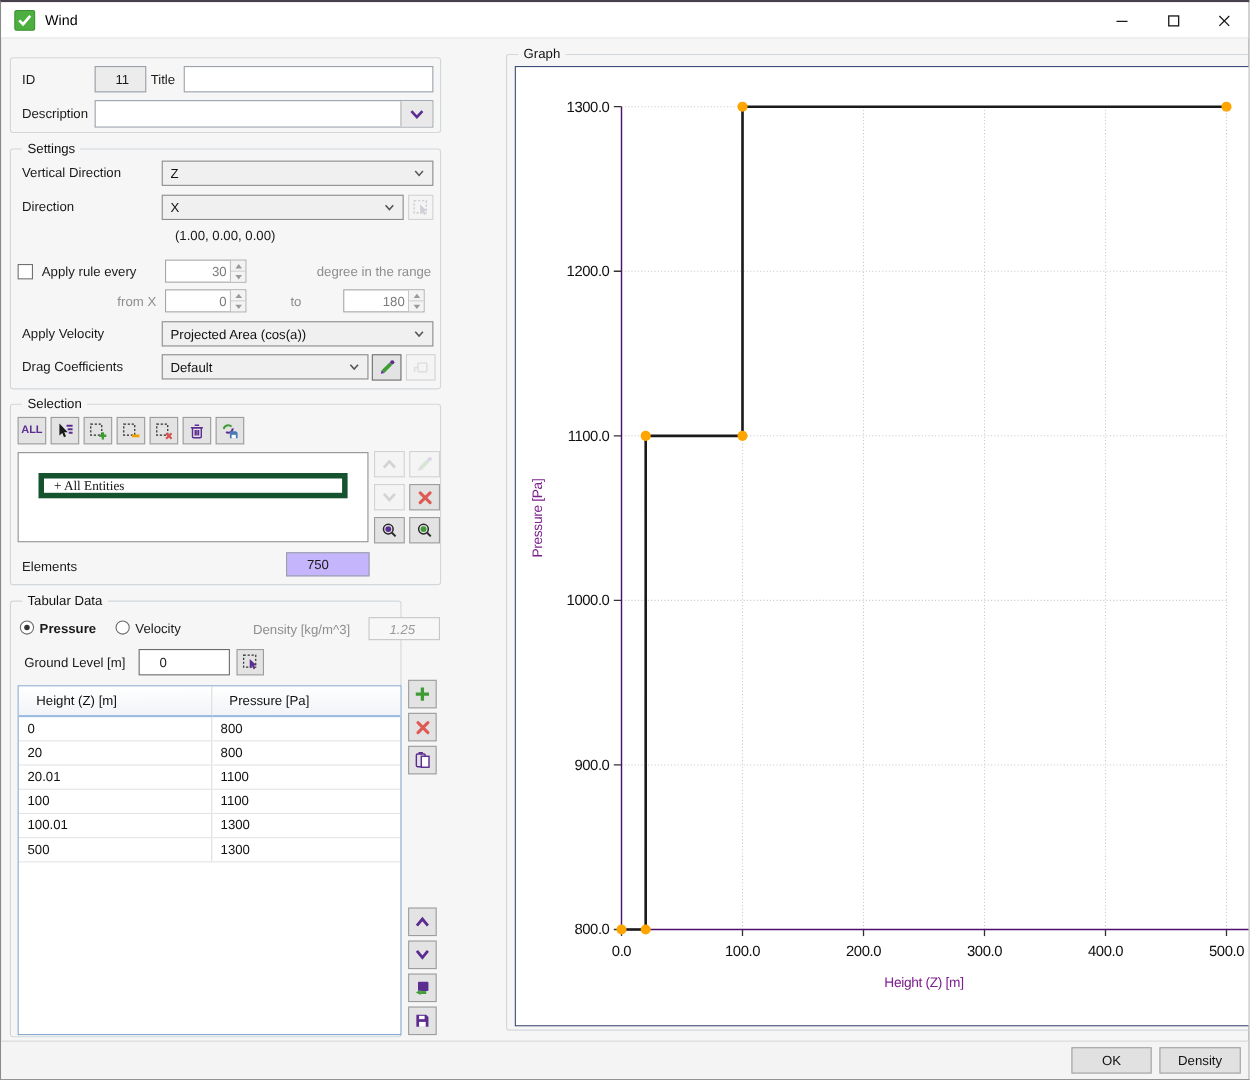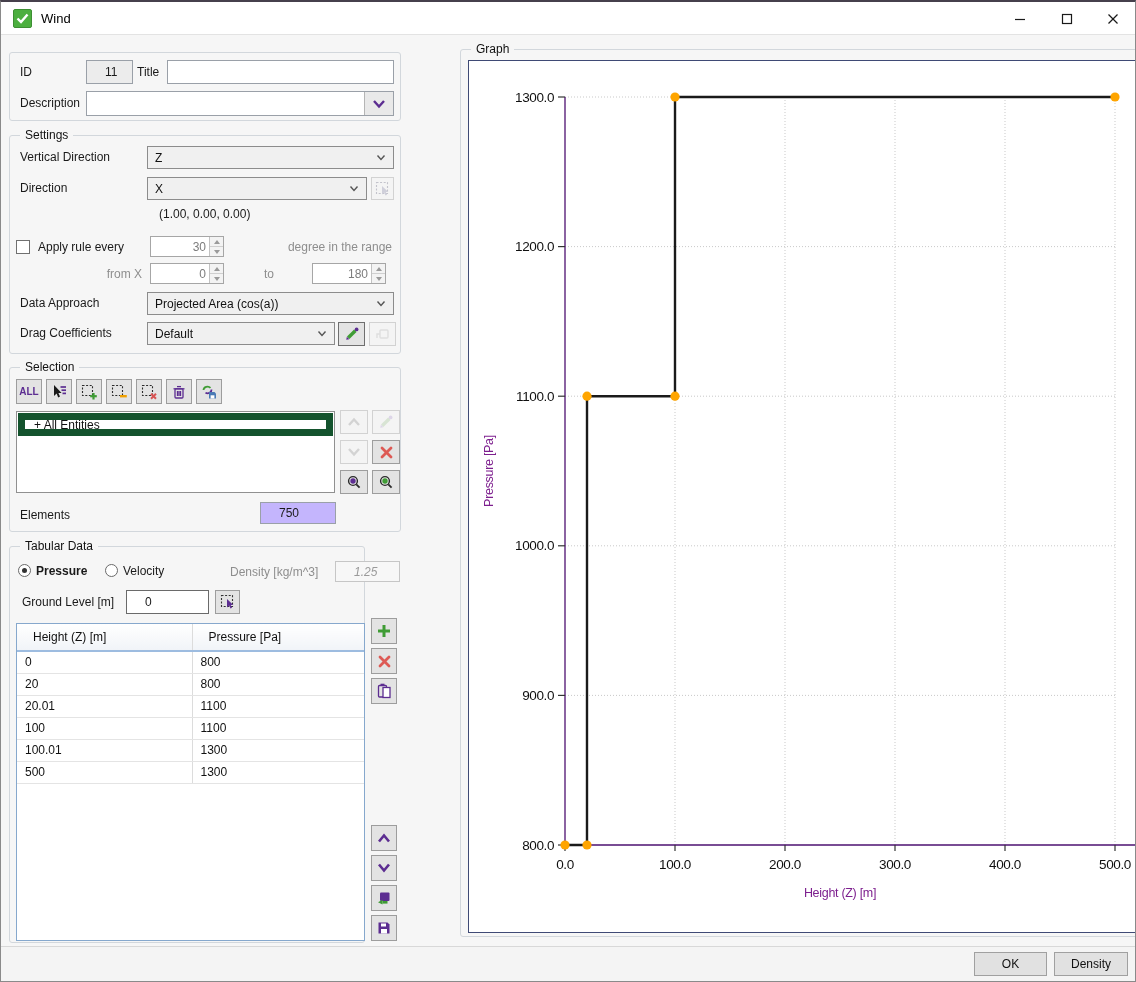--- a/index.html
+++ b/index.html
@@ -44,21 +44,21 @@
 
   .btn { position:absolute; display:flex; align-items:center; justify-content:center; background:#e3e3e3; border:1px solid #9d9d9d; }
   .btn.dis { background:#f4f4f4; border-color:#d2d2d2; }
   .btn.dark { border-color:#6f6f6f; }
 
   .cb { position:absolute; width:14px; height:14px; background:#fff; border:1px solid #707070; }
   .radio { position:absolute; width:13px; height:13px; border:1px solid #6a6a6a; border-radius:50%; background:#fff; }
   .radio.sel::after { content:""; position:absolute; inset:3px; border-radius:50%; background:#333; }
 
   .listbox { position:absolute; background:#fff; border:1px solid #909090; }
-  .listitem { height:23px; margin:1px; border:7px solid #14532d; display:flex; align-items:center; padding-left:9px; font-size:12px; color:#111; }
+  .listitem { height:23px; margin:18px; border:5px solid #14532d; display:flex; align-items:center; padding-left:9px; font-size:12px; color:#111;font-family:Liberation Serif, serif; }
 
   .dtable { position:absolute; background:#fff; border:1px solid #86a8cd; overflow:hidden; }
   .dtable table { border-collapse:collapse; width:100%; font-size:12px; color:#111; table-layout:fixed; }
   .dtable thead th { height:27px; font-weight:normal; text-align:left; padding-left:16px;
                      border-bottom:2px solid #9dbce0; background:linear-gradient(#ffffff,#f1f4f8); }
   .dtable th+th, .dtable td+td { border-left:1px solid #dcdcdc; }
   .dtable tbody td { height:22px; padding-left:8px; border-bottom:1px solid #e4e4e4; }
 
   .graph-panel { position:absolute; left:7px; top:10px; width:696px; height:873px; background:#fff; border:1px solid #3f4a75; }
   .tick { font-size:13.5px; fill:#101010; font-family:"Liberation Sans",sans-serif; letter-spacing:-0.4px; }
@@ -176,21 +176,21 @@
       <div class="arr">
           <div>
             <span class="tri-up"></span>
           </div>
           <div>
             <span class="tri-dn"></span>
           </div>
         </div>
     </div>
 
-    <div class="lbl" style="left:10px; top:160px;">Data Approach</div>
+    <div class="lbl" style="left:10px; top:160px;">Apply Velocity</div>
     <div class="combo" style="left:137px; top:156px; width:247px; height:23px;">
       <span class="cv">Projected Area (cos(a))</span>
       <svg width="10" height="7" viewBox="0 0 10 7">
           <polyline points="1.5,1.5 5,5.5 8.5,1.5" fill="none" stroke="#555" stroke-width="1.4"></polyline>
         </svg>
     </div>
 
     <div class="lbl" style="left:10px; top:190px;">Drag Coefficients</div>
     <div class="combo" style="left:137px; top:186px; width:188px; height:23px;">
       <span class="cv">Default</span>

